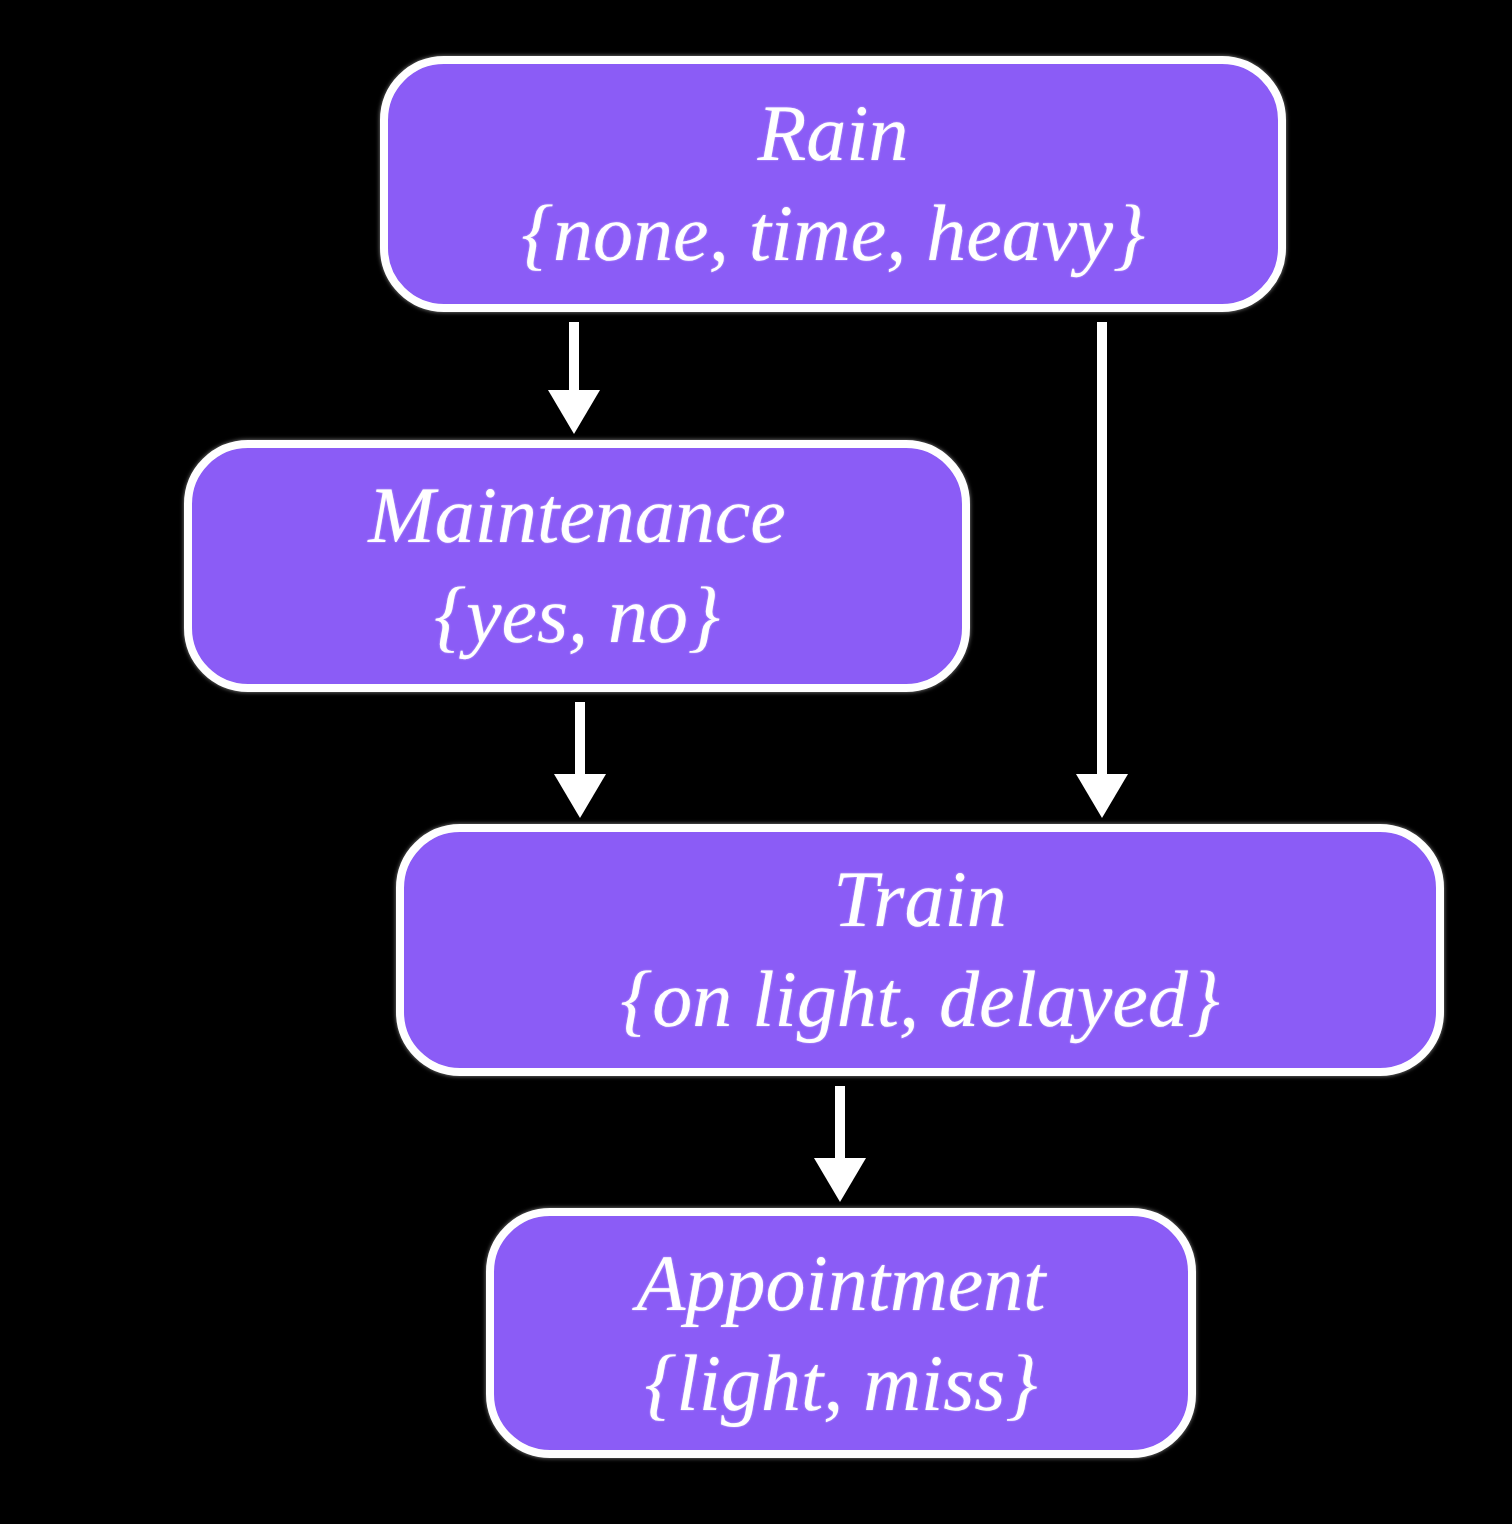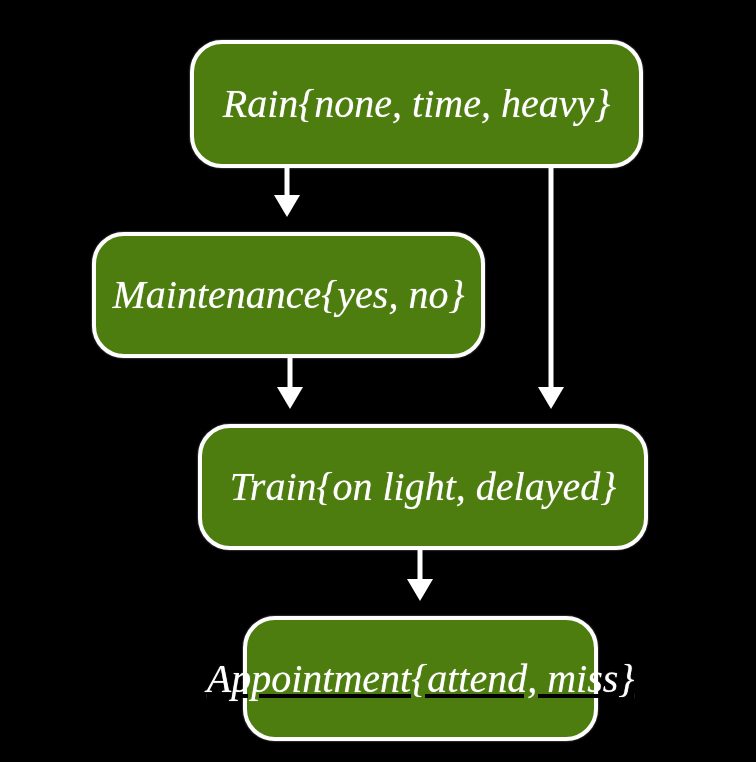--- a/index.html
+++ b/index.html
@@ -20,28 +20,27 @@
     left: 0;
     top: 0;
     width: 756px;
     height: 762px;
   }
   .node {
     position: absolute;
     box-sizing: border-box;
     border: 4px solid #ffffff;
     border-radius: 32px;
-    background: #4d7c0f;
+    background: #8b5cf6;
     display: flex;
-    flex-direction: row;
+    flex-direction: column;
     align-items: center;
     justify-content: center;
     text-align: center;
     box-shadow: 0 0 2px rgba(255,255,255,0.55);
-    margin-top: 12px;
   }
   .node .node-title,
   .node .node-values {
     color: #ffffff;
     font-style: italic;
     font-size: 40px;
     line-height: 50px;
     white-space: nowrap;
     text-shadow: 0 0 1px rgba(255,255,255,0.6);
   }
@@ -70,22 +69,22 @@
     </svg>
   <div id="nodes-layer">
       <div class="node" style="left: 190px; top: 28px; width: 453px; height: 128px;">
         <div class="node-title">Rain</div>
         <div class="node-values">{none, time, heavy}</div>
       </div>
       <div class="node" style="left: 92px; top: 220px; width: 393px; height: 126px; align-items: center;">
         <div class="node-title">Maintenance</div>
         <div class="node-values">{yes, no}</div>
       </div>
-      <div class="node" style="left: 198px; top: 412px; width: 450px; height: 126px;">
+      <div class="node" style="left: 198px; top: 412px; width: 524px; height: 126px;">
         <div class="node-title">Train</div>
         <div class="node-values">{on light, delayed}</div>
       </div>
-      <div class="node" style="left: 243px; top: 604px; width: 355px; height: 125px; text-decoration: underline;">
+      <div class="node" style="left: 243px; top: 604px; width: 355px; height: 125px;">
         <div class="node-title">Appointment</div>
-        <div class="node-values">{attend, miss}</div>
+        <div class="node-values">{light, miss}</div>
       </div>
     </div>
 </div>
 
 </body></html>

